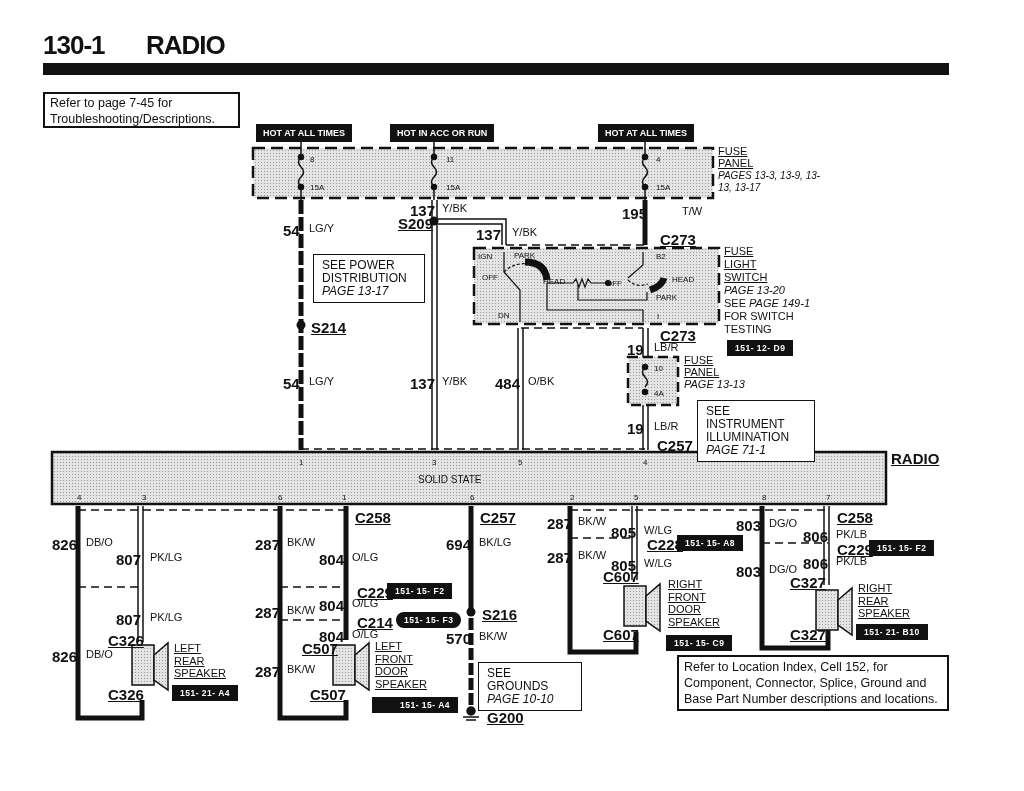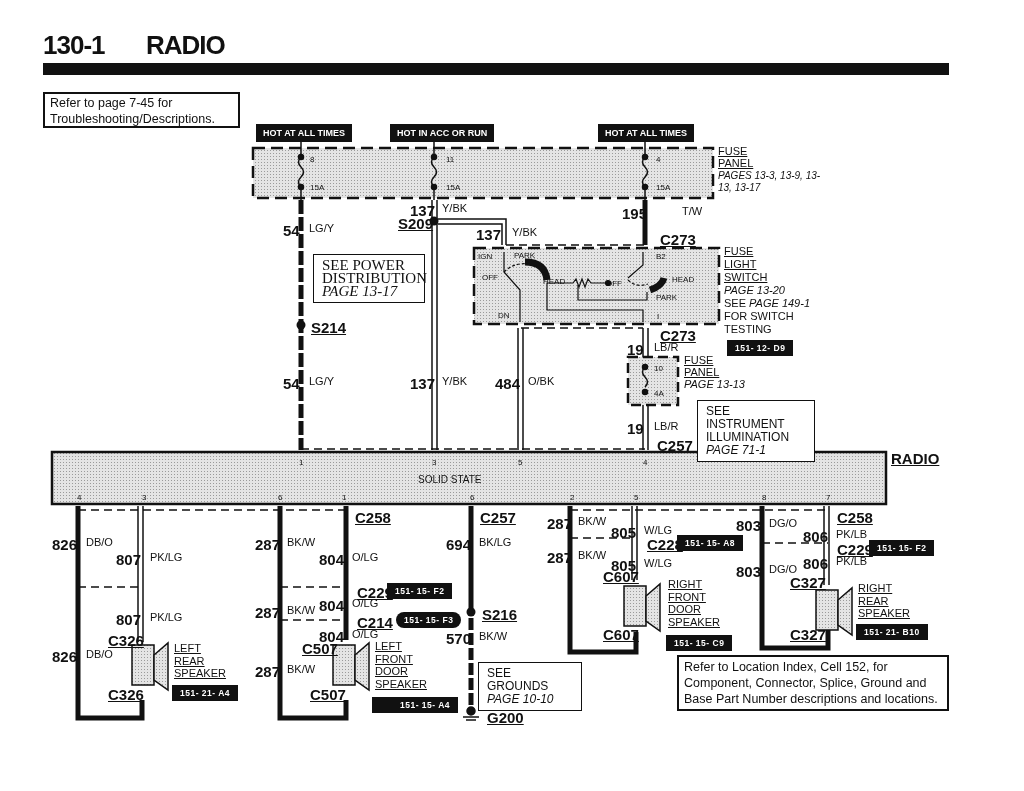--- a/index.html
+++ b/index.html
@@ -187,21 +187,21 @@
 <div class="abs lbl" style="left:309px;top:222px;">LG/Y</div>
 <div class="abs lbl-b" style="left:410px;top:202px;">137</div>
 <div class="abs lbl" style="left:442px;top:202px;">Y/BK</div>
 <div class="abs lbl-b ul" style="left:398px;top:215px;">S209</div>
 <div class="abs lbl-b" style="left:476px;top:226px;">137</div>
 <div class="abs lbl" style="left:512px;top:226px;">Y/BK</div>
 <div class="abs lbl-b" style="left:622px;top:205px;">195</div>
 <div class="abs lbl" style="left:654px;top:205px;margin-left:28px;">T/W</div>
 <div class="abs lbl-b ul" style="left:660px;top:231px;">C273</div>
 
-<div class="abs note" style="left:313px;top:254px;width:94px;font-size:15px;font-family:Liberation Serif, serif;">
+<div class="abs note" style="left:313px;top:254px;width:94px;font-size:12px;">
   <div>SEE POWER</div>
   <div>DISTRIBUTION</div>
   <div class="it">PAGE 13-17</div>
 </div>
 <div class="abs lbl-b ul" style="left:311px;top:319px;">S214</div>
 
 <div class="abs pin" style="left:478px;top:252px;">IGN</div>
 <div class="abs pin" style="left:514px;top:251px;">PARK</div>
 <div class="abs pin" style="left:482px;top:273px;">OFF</div>
 <div class="abs pin" style="left:543px;top:277px;">HEAD</div>

